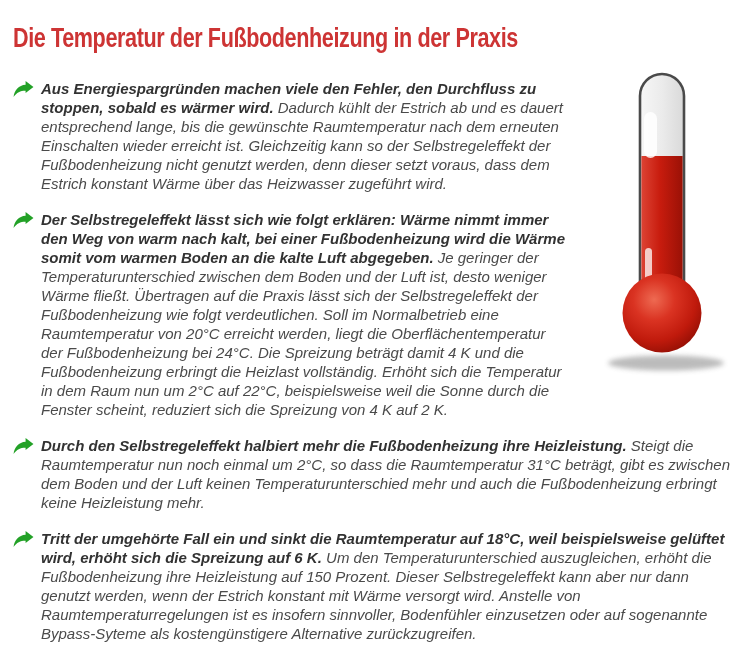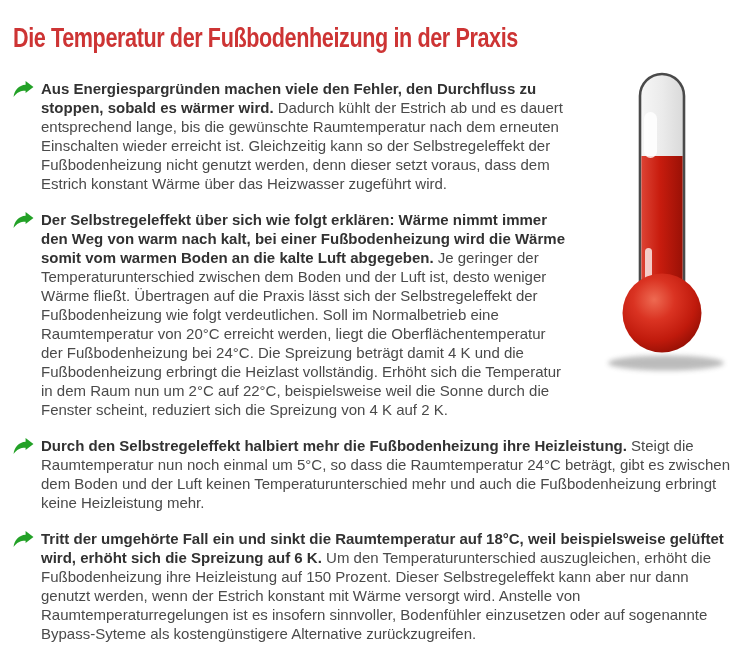--- a/index.html
+++ b/index.html
@@ -24,20 +24,21 @@
     transform: scaleX(0.80);
     transform-origin: left center;
   }
 
   .bullets { margin-top: 27px; }
 
   .bullet {
     display: flex;
     align-items: flex-start;
     margin: 0 0 17px 13px;
+    font-style: italic;
   }
   .bullet .arrow {
     flex: 0 0 auto;
     width: 21px; height: 18px;
     margin: 2px 7px 0 0;
   }
   .bullet .arrow svg { display: block; width: 21px; height: 18px; }
   .bullet .txt {
     margin: 0;
     font-size: 15px;
@@ -76,34 +77,34 @@
       </p>
     </div>
 
     <div class="bullet narrow">
       <span class="arrow">
         <svg viewBox="0 0 22 19" aria-hidden="true">
           <path fill="#23a127" d="M21.5 6.3 L13.2 0 L13.2 3.9 C6 4.4 1.4 9.4 0.5 16.9 C3.8 12 8 10.1 13.2 10.2 L13.2 12.6 Z"></path>
         </svg>
       </span>
       <p class="txt">
-        <strong>Der Selbstregeleffekt über sich wie folgt erklären: Wärme nimmt immer den Weg von warm nach kalt, bei einer Fußbodenheizung wird die Wärme somit vom warmen Boden an die kalte Luft abgegeben.</strong>
+        <strong>Der Selbstregeleffekt lässt sich wie folgt erklären: Wärme nimmt immer den Weg von warm nach kalt, bei einer Fußbodenheizung wird die Wärme somit vom warmen Boden an die kalte Luft abgegeben.</strong>
         <span>Je geringer der Temperaturunterschied zwischen dem Boden und der Luft ist, desto weniger Wärme fließt. Übertragen auf die Praxis lässt sich der Selbstregeleffekt der Fußbodenheizung wie folgt verdeutlichen. Soll im Normalbetrieb eine Raumtemperatur von 20°C erreicht werden, liegt die Oberflächentemperatur der Fußbodenheizung bei 24°C. Die Spreizung beträgt damit 4 K und die Fußbodenheizung erbringt die Heizlast vollständig. Erhöht sich die Temperatur in dem Raum nun um 2°C auf 22°C, beispielsweise weil die Sonne durch die Fenster scheint, reduziert sich die Spreizung von 4 K auf 2 K.</span>
       </p>
     </div>
 
     <div class="bullet wide">
       <span class="arrow">
         <svg viewBox="0 0 22 19" aria-hidden="true">
           <path fill="#23a127" d="M21.5 6.3 L13.2 0 L13.2 3.9 C6 4.4 1.4 9.4 0.5 16.9 C3.8 12 8 10.1 13.2 10.2 L13.2 12.6 Z"></path>
         </svg>
       </span>
       <p class="txt">
         <strong>Durch den Selbstregeleffekt halbiert mehr die Fußbodenheizung ihre Heizleistung.</strong>
-        <span>Steigt die Raumtemperatur nun noch einmal um 5°C, so dass die Raumtemperatur 24°C beträgt, gibt es zwischen dem Boden und der Luft keinen Temperaturunterschied mehr und auch die Fußbodenheizung erbringt keine Heizleistung mehr.</span>
+        <span>Steigt die Raumtemperatur nun noch einmal um 2°C, so dass die Raumtemperatur 31°C beträgt, gibt es zwischen dem Boden und der Luft keinen Temperaturunterschied mehr und auch die Fußbodenheizung erbringt keine Heizleistung mehr.</span>
       </p>
     </div>
 
     <div class="bullet wide">
       <span class="arrow">
         <svg viewBox="0 0 22 19" aria-hidden="true">
           <path fill="#23a127" d="M21.5 6.3 L13.2 0 L13.2 3.9 C6 4.4 1.4 9.4 0.5 16.9 C3.8 12 8 10.1 13.2 10.2 L13.2 12.6 Z"></path>
         </svg>
       </span>
       <p class="txt">

